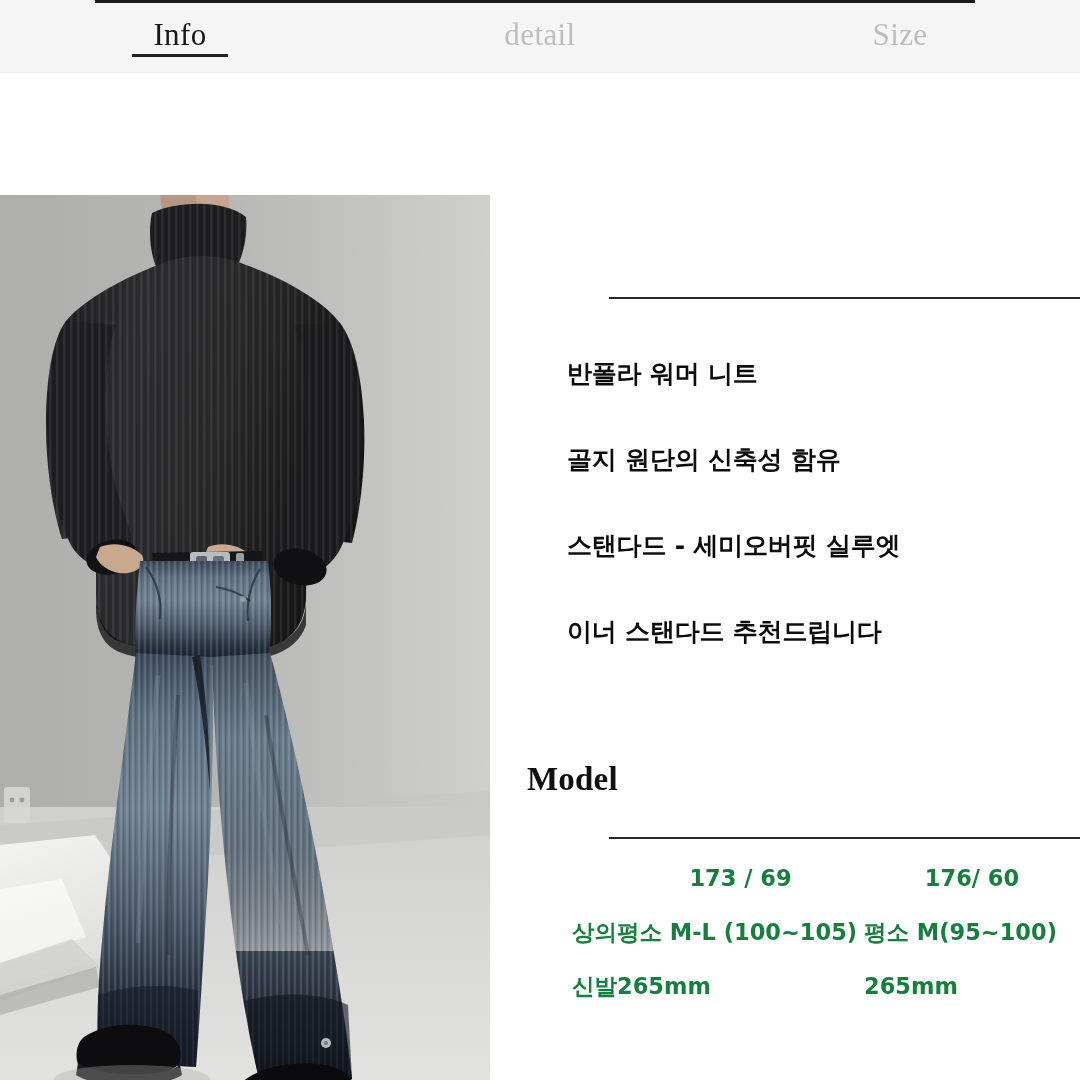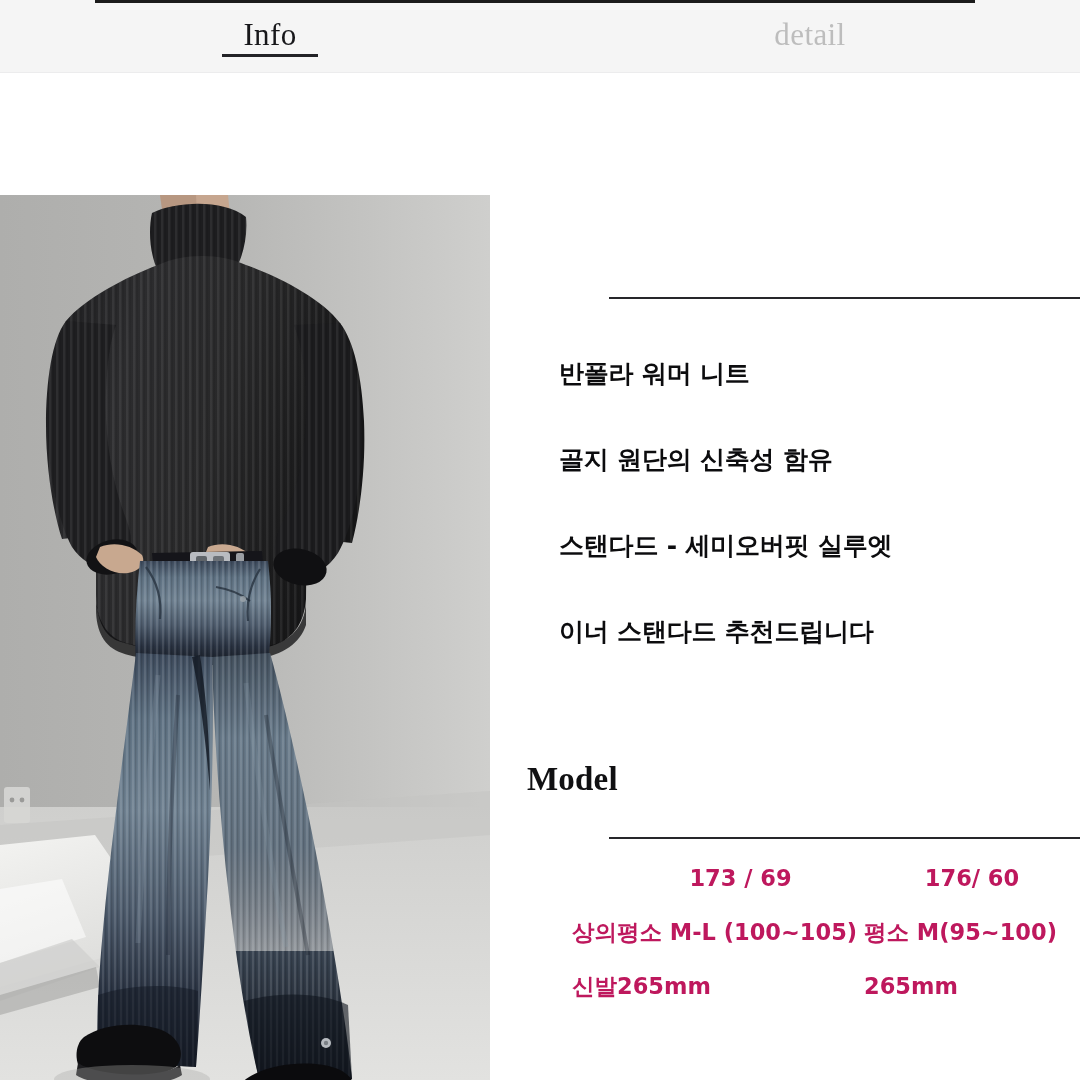--- a/index.html
+++ b/index.html
@@ -151,37 +151,38 @@
 
   .bullet {
     font-family: "DejaVu Sans", sans-serif;
     font-size: 25px;
     font-weight: 700;
     color: #0c0c0e;
     letter-spacing: -0.2px;
     line-height: 1;
     margin-bottom: 61px;
     white-space: nowrap;
+    margin-left: 8px;
   }
 
   
   .spec-table {
     position: absolute;
     left: 0;
     top: 778px;
     width: 575px;
     border-collapse: collapse;
     font-family: "DejaVu Sans", sans-serif;
   }
 
   .spec-table th,
   .spec-table td {
     padding: 0;
     font-weight: 700;
-    color: #be185d;
+    color: #15803d;
     font-size: 22.5px;
     line-height: 54px;
     height: 54px;
     white-space: nowrap;
     vertical-align: middle;
   }
 
   .col-label { width: 112px; text-align: right; }
   .col-a     { width: 247px; text-align: left; padding-left: 14px; }
   .col-b     { width: 216px; text-align: left; padding-left: 10px; }
@@ -203,20 +204,24 @@
       <div class="tab active">
         <span class="tab-label">Info</span>
         <span class="tab-underline"></span>
       </div>
 
       <div class="tab">
         <span class="tab-label">detail</span>
 
       </div>
 
+      <div class="tab">
+        <span class="tab-label">Size</span>
+
+      </div>
 
     </div>
   </div>
 
   <div class="content">
 
     <div class="photo">
       <svg width="490" height="885" viewBox="0 0 490 885" xmlns="http://www.w3.org/2000/svg">
         <defs>
           <linearGradient id="wallg" x1="0" y1="0" x2="1" y2="0">

